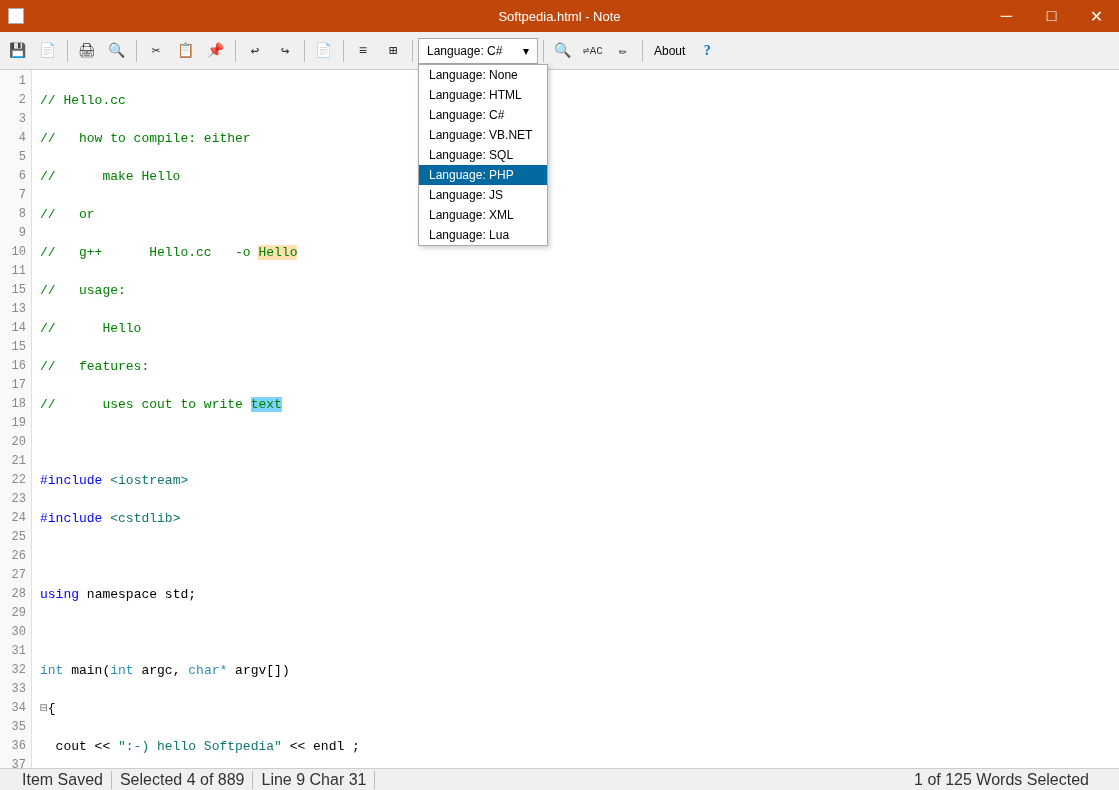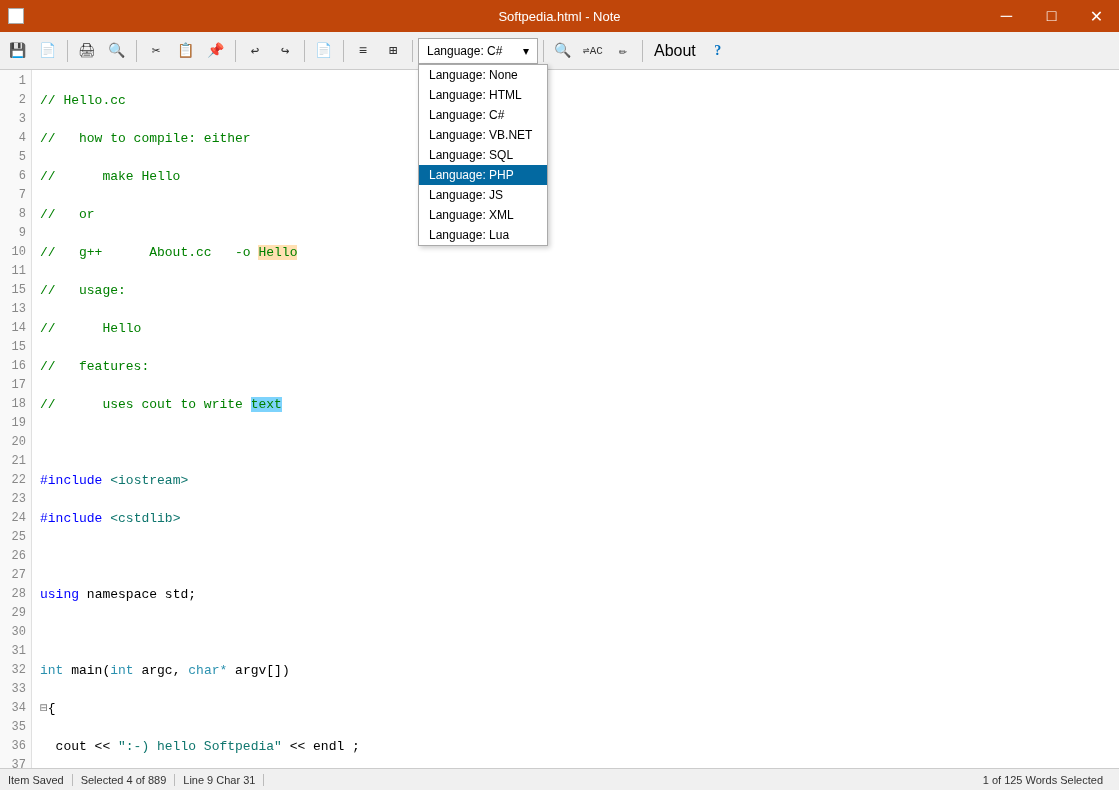--- a/index.html
+++ b/index.html
@@ -103,21 +103,21 @@
     .lang-item {
       padding: 3px 10px;
       font-size: 12px;
       font-family: Arial, sans-serif;
       cursor: pointer;
       color: #000;
     }
     .lang-item.selected { background: #0369a1; color: white; }
     .tb-text-btn {
       padding: 3px 6px;
-      font-size: 16px;
+      font-size: 12px;
       font-family: Arial, sans-serif;
       color: #000;
       cursor: pointer;
       display: flex;
       align-items: center;
       gap: 3px;
     }
 
     
     .editor-container {
@@ -165,22 +165,22 @@
     .c-type { color: #2b91af; margin-top: 27px; }
     .c-plain { color: #000; }
 
     
     .status-bar {
       background: #f0f0f0;
       border-top: 1px solid #ccc;
       height: 22px;
       display: flex;
       align-items: center;
-      padding: 0 8px;
-      font-size: 11px;
+      padding: 0 22px;
+      font-size: 16px;
       font-family: Arial, sans-serif;
       color: #333;
       justify-content: space-between;
     }
     .status-left { display: flex; gap: 0; }
     .status-item {
       padding: 0 8px;
       border-right: 1px solid #bbb;
     }
     .status-item:first-child { padding-left: 0; }
@@ -286,21 +286,21 @@
     <div class="line-num">34</div>
     <div class="line-num">35</div>
     <div class="line-num">36</div>
     <div class="line-num">37</div>
   </div>
   <div class="code-area">
 <div class="code-line"><span class="c-comment">// Hello.cc</span></div>
 <div class="code-line"><span class="c-comment">//   how to compile: either</span></div>
 <div class="code-line"><span class="c-comment">//      make Hello</span></div>
 <div class="code-line"><span class="c-comment">//   or</span></div>
-<div class="code-line"><span class="c-comment">//   g++      About.cc   -o </span><span style="background:#ffe0b2; color:#008000;">Hello</span></div>
+<div class="code-line"><span class="c-comment">//   g++      Hello.cc   -o </span><span style="background:#ffe0b2; color:#008000;">Hello</span></div>
 <div class="code-line"><span class="c-comment">//   usage:</span></div>
 <div class="code-line"><span class="c-comment">//      Hello</span></div>
 <div class="code-line"><span class="c-comment">//   features:</span></div>
 <div class="code-line"><span class="c-comment">//      uses cout to write </span><span style="background:#7dd3fc; color:#008000;">text</span></div>
 <div class="code-line"></div>
 <div class="code-line"><span class="c-keyword">#include</span> <span class="c-string">&lt;iostream&gt;</span></div>
 <div class="code-line"><span class="c-keyword">#include</span> <span class="c-string">&lt;cstdlib&gt;</span></div>
 <div class="code-line"></div>
 <div class="code-line"><span class="c-keyword">using</span> <span class="c-plain">namespace</span> <span class="c-plain">std;</span></div>
 <div class="code-line"></div>

